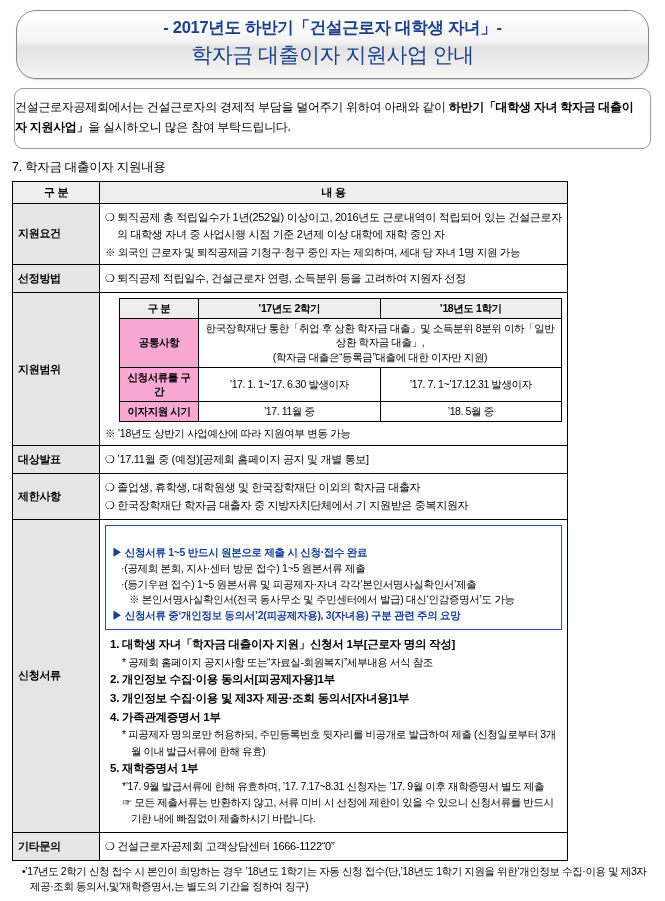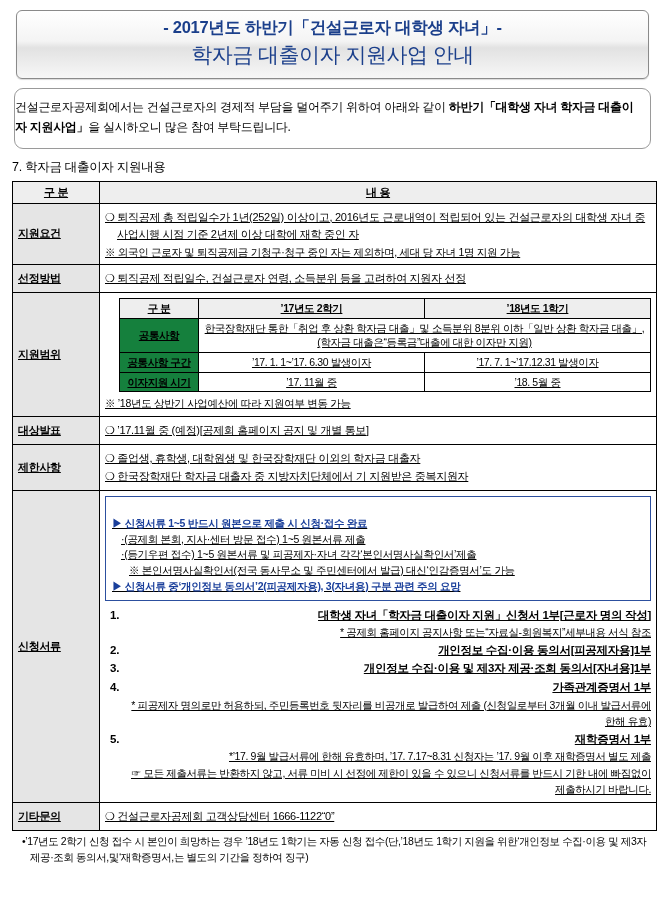--- a/index.html
+++ b/index.html
@@ -18,21 +18,21 @@
     width: 665px;
     box-sizing: border-box;
     padding: 8px 10px 4px 10px;
     position: relative;
   }
 
   
   .title-banner {
     margin: 2px 6px 0 6px;
     border: 1px solid #8a8a8a;
-    border-radius: 6px;
+    border-radius: 20px;
     background: linear-gradient(to bottom, #ffffff 0%, #f4f4f4 45%, #e2e2e2 55%, #f7f7f7 100%);
     padding: 6px 4px 9px 4px;
     text-align: center;
     box-shadow: 0 1px 1px rgba(0,0,0,0.15);
   }
   .title-line1 {
     font-size: 16.5px;
     font-weight: bold;
     color: #1b3f8b;
     letter-spacing: -0.3px;
@@ -59,25 +59,24 @@
 
   
   .sec-heading {
     margin: 10px 2px 5px 2px;
     font-size: 12.5px;
     letter-spacing: -0.3px;
   }
 
   
   table.main {
-    width: 645px;
+    width: 556px;
     margin: 0 2px;
     border-collapse: collapse;
     table-layout: fixed;
-    text-decoration: underline;
   }
   table.main > thead > tr > th,
   table.main > tbody > tr > td {
     border: 1px solid #000000;
     vertical-align: middle;
     padding: 4px 5px;
     font-size: 11px;
     letter-spacing: -0.3px;
   }
   table.main > thead > tr > th {
@@ -122,21 +121,21 @@
     padding: 2px 3px;
     text-align: center;
     letter-spacing: -0.4px;
     line-height: 1.4;
   }
   table.inner th {
     background: #eeeeee;
     font-weight: bold;
   }
   table.inner td.rowlabel {
-    background: #15803d;
+    background: #f9a8d4;
     font-weight: bold;
     width: 72px;
     text-align: center;
   }
   .inner-note {
     display: block;
     margin-top: 3px;
     font-size: 10.5px;
   }
 
@@ -172,21 +171,20 @@
   ol.doclist {
     margin: 0;
     padding-left: 17px;
     font-size: 11.5px;
     line-height: 1.55;
   }
   ol.doclist > li {
     margin-bottom: 1px;
     font-weight: bold;
     letter-spacing: -0.3px;
-    text-align: right;
   }
   ol.doclist > li .sub-note {
     display: block;
     font-weight: normal;
     font-size: 10.5px;
     text-indent: -9px;
     padding-left: 9px;
     letter-spacing: -0.4px;
   }
 
@@ -255,21 +253,21 @@
               <th style="width:72px;">구 분</th>
               <th>’17년도 2학기</th>
               <th>’18년도 1학기</th>
             </tr>
             <tr>
               <td class="rowlabel">공통사항</td>
               <td colspan="2" style="white-space:pre-line;">한국장학재단 통한「취업 후 상환 학자금 대출」및 소득분위 8분위 이하「일반 상환 학자금 대출」,
 (학자금 대출은“등록금”대출에 대한 이자만 지원)</td>
             </tr>
             <tr>
-              <td class="rowlabel">공통사항 구간</td>
+              <td class="rowlabel">신청서류를 구간</td>
               <td>’17. 1. 1~’17. 6.30 발생이자</td>
               <td>’17. 7. 1~’17.12.31 발생이자</td>
             </tr>
             <tr>
               <td class="rowlabel">이자지원 시기</td>
               <td>’17. 11월 중</td>
               <td>’18. 5월 중</td>
             </tr>
           </tbody>
             </table>

